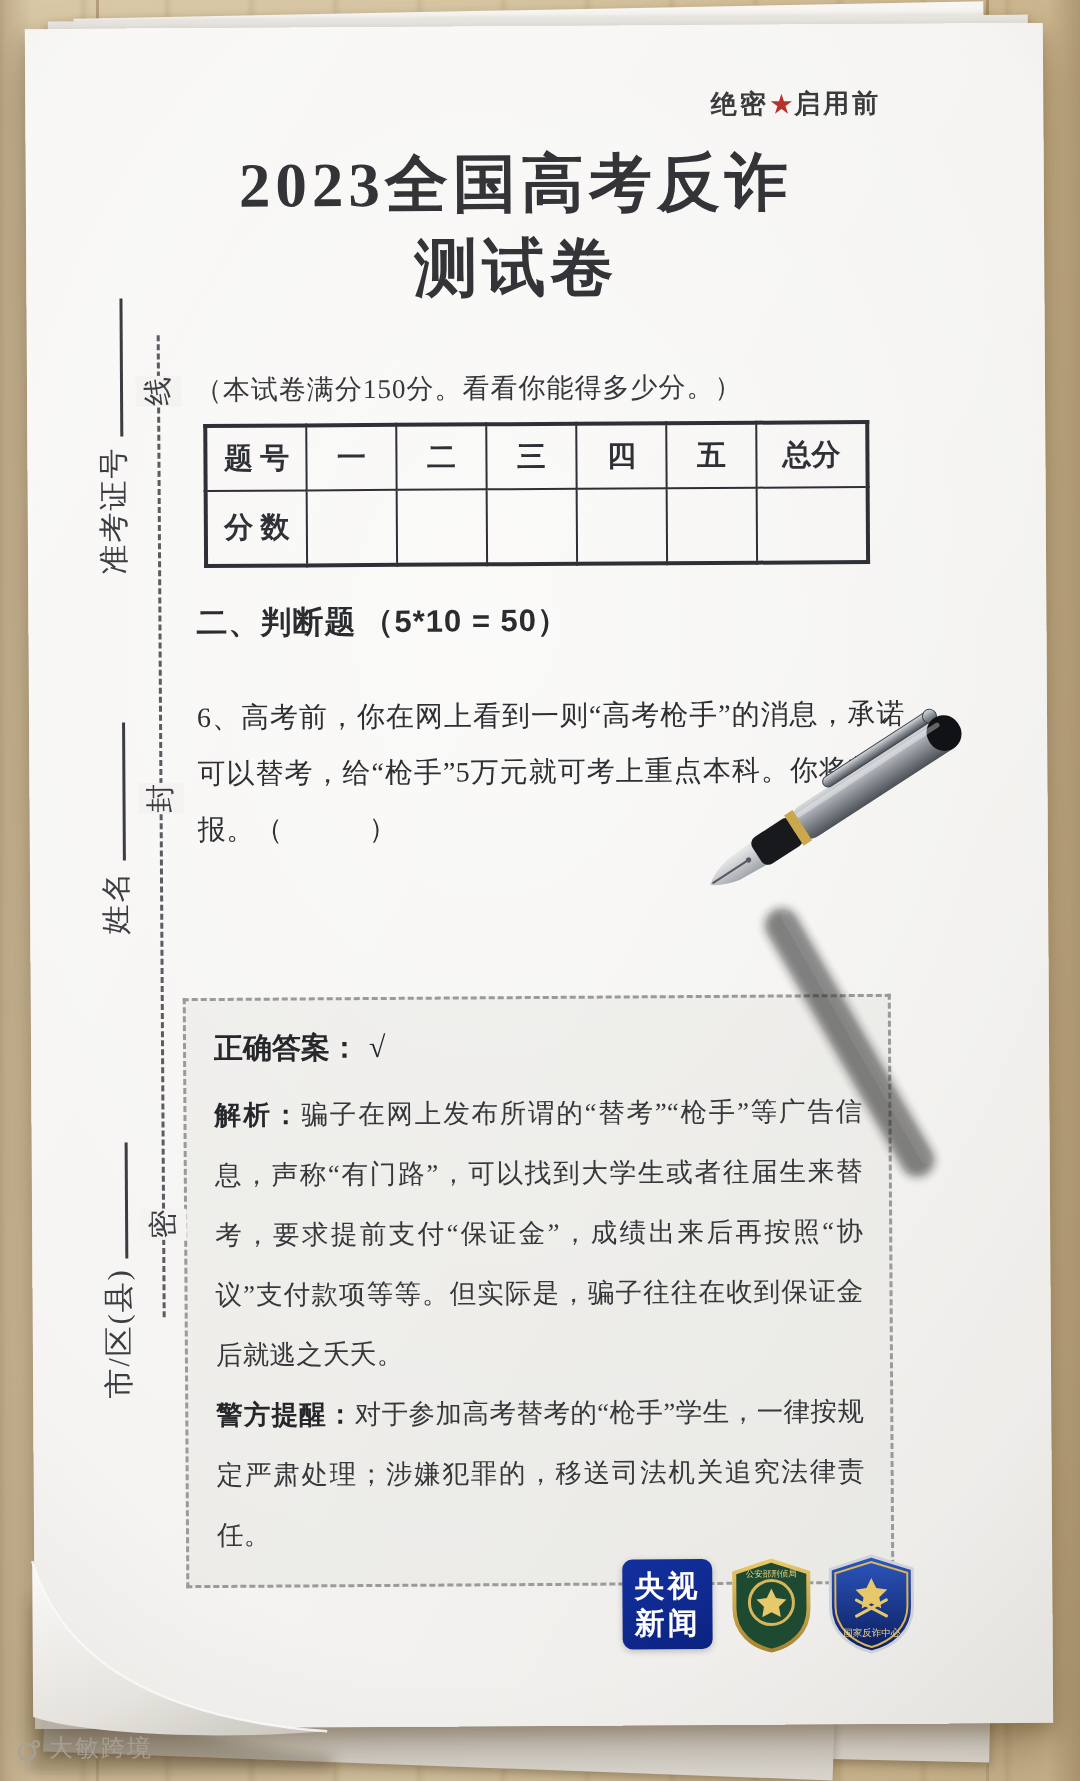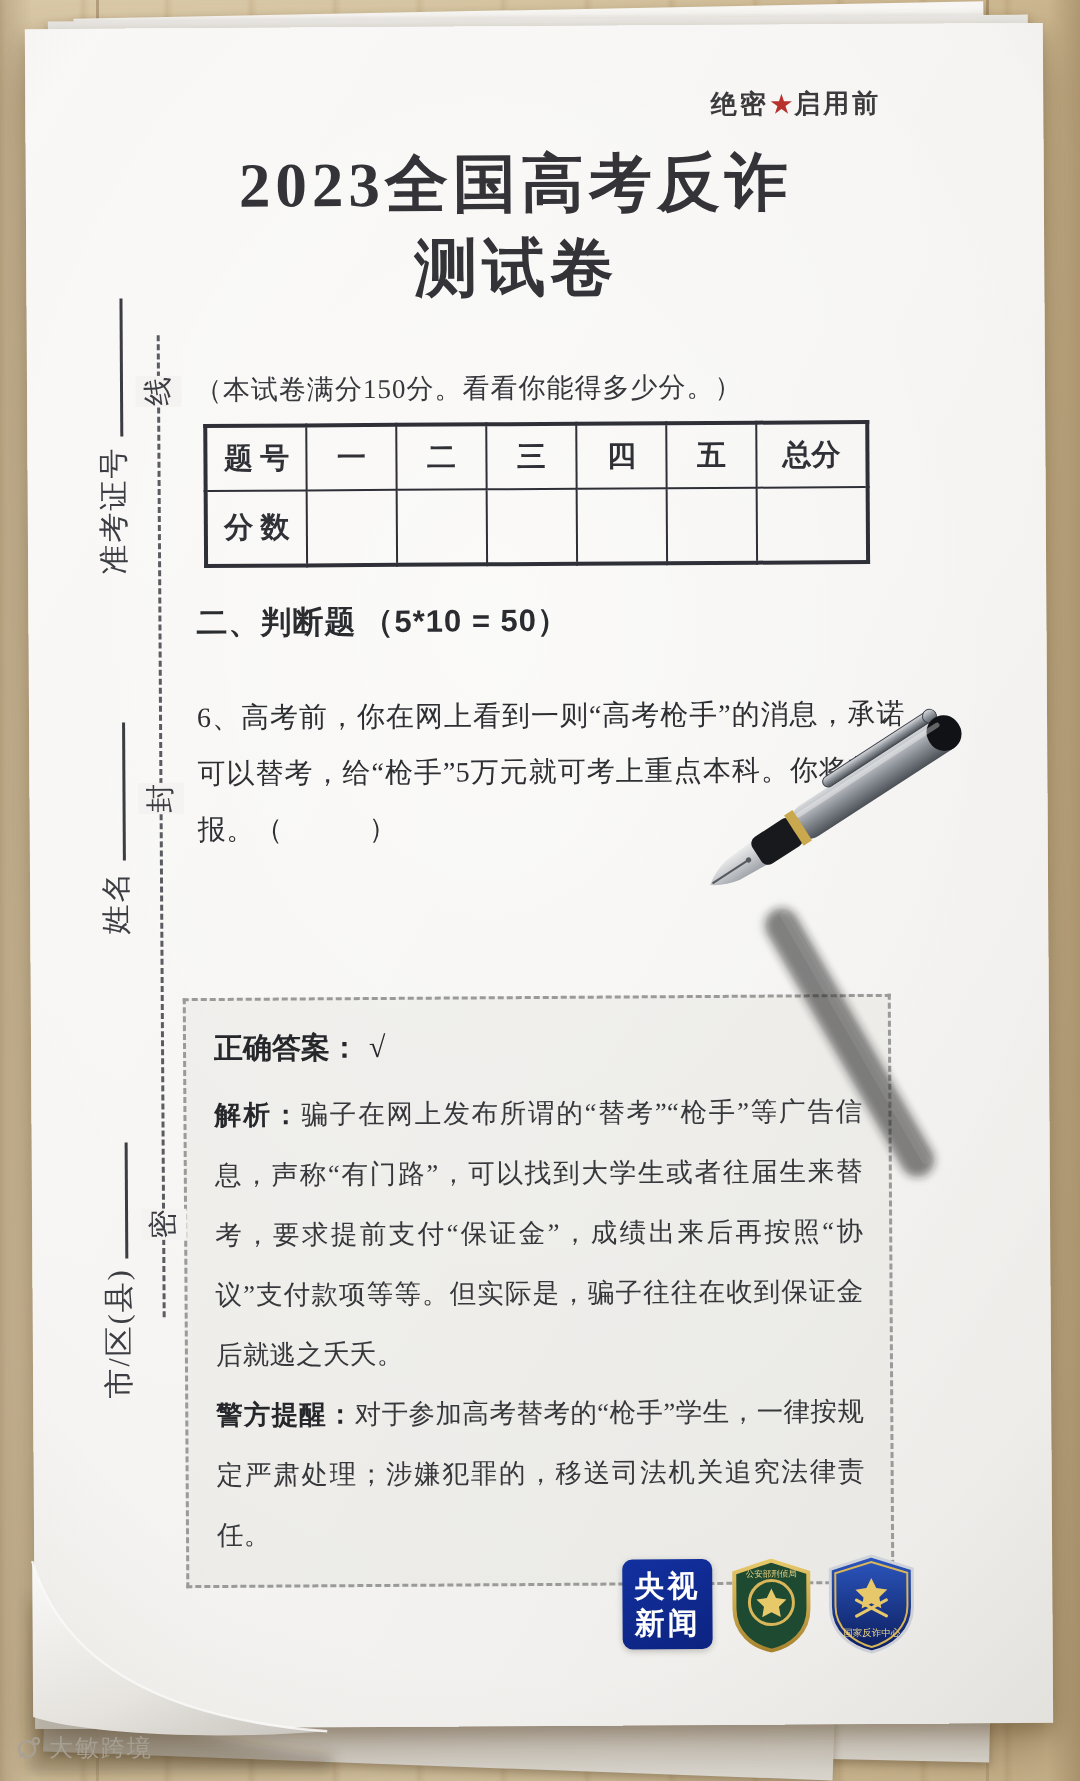--- a/index.html
+++ b/index.html
@@ -92,21 +92,21 @@
   .badge-police{left:694px;top:1534px;}
   .badge-antifraud{left:790px;top:1530px;}
 
   
   .curl{position:absolute;left:-8px;top:1492px;width:320px;height:260px;overflow:visible;}
 
   
   .pen{position:absolute;left:640px;top:690px;width:420px;height:510px;z-index:7;overflow:visible;}
 
   
-  .watermark{position:absolute;left:16px;top:1732px;z-index:9;display:flex;align-items:center;gap:7px;
+  .watermark{position:absolute;left:16px;top:1732px;z-index:9;display:flex;align-items:flex-end;gap:7px;
     font-family:"Liberation Sans","DejaVu Sans",sans-serif;font-size:24px;letter-spacing:2px;color:#a8a296;opacity:.9;}
 </style>
 </head>
 <body>
 
 <div class="scene">
   <div class="seam" style="left:96px"></div>
   <div class="seam" style="left:986px"></div>
 
   <div class="sheet sheet-top1"></div>

